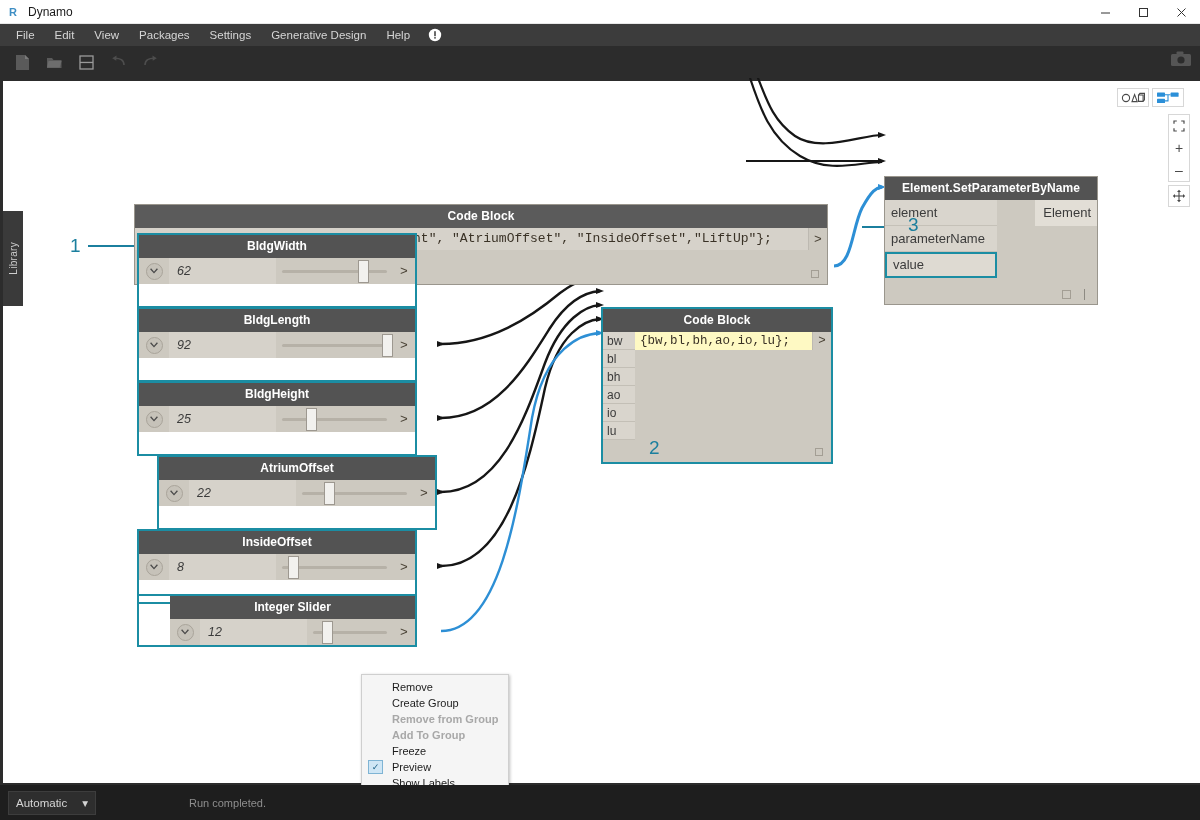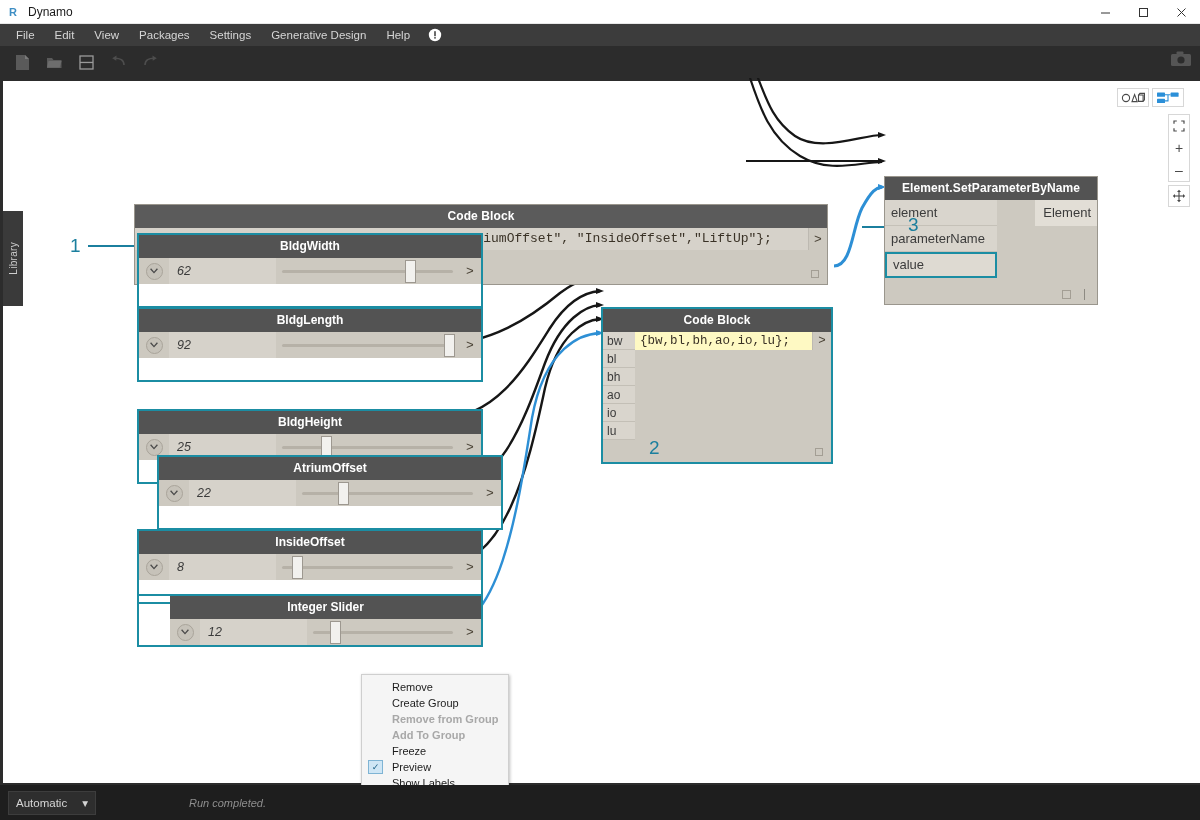--- a/index.html
+++ b/index.html
@@ -156,21 +156,21 @@
   .sp-dot{
     position:absolute; right:26px; bottom:5px; width:9px; height:9px;
     border:1px solid #a39e94;
   }
   .sp-bar{
     position:absolute; right:12px; bottom:4px; width:1px; height:11px;
     background:#8d8a82;
   }
 
   
-  .slider-node{ position:absolute; left:137px; width:346px; }
+  .slider-node{ position:absolute; left:137px; width:280px; }
   .sl-header{
     background:#535353; color:#fff; font-size:12px; font-weight:bold;
     text-align:center; padding:4px 0 5px;
   }
   .sl-row{ display:flex; align-items:stretch; height:26px; background:#cdc9c0; }
   .sl-chev{
     width:30px; display:flex; align-items:center; justify-content:center;
     background:#cdc9c0;
   }
   .sl-chev .circ{
@@ -250,21 +250,21 @@
     position:absolute; left:0; bottom:0; width:1200px; height:35px;
     background:#1e1e1e; display:flex; align-items:center;
   }
   .run-select{
     margin-left:8px; width:88px; height:24px; background:#2e2e2e;
     border:1px solid #3d3d3d; display:flex; align-items:center;
     justify-content:space-between; padding:0 7px;
     font-size:11.5px; color:#d5d5d5;
   }
   .run-status{
-    margin-left:93px; font-size:11px; color:#8e8e8e; font-style:italic;
+    margin-left:93px; font-size:11px; color:#8e8e8e; 
   }
   .canvas-bottom-strip{
     position:absolute; left:0; bottom:35px; width:1200px; height:2px;
     background:#2c2c2c;
   }
 
   svg.wires{ position:absolute; left:0; top:0; width:1200px; height:707px;
     pointer-events:none; }
 </style>
 </head>
@@ -511,21 +511,21 @@
       <div class="sl-track-wrap">
         <div class="sl-track">
             <div class="sl-thumb" style="left:95%;"></div>
           </div>
       </div>
       <div class="sl-gt">&gt;</div>
     </div>
     <div class="sl-foot"></div>
   </div>
 
-  <div class="slider-node node-sel" style="top:303px;margin-top:28px;">
+  <div class="slider-node node-sel" style="top:303px;">
     <div class="sl-header">BldgHeight</div>
     <div class="sl-row">
       <div class="sl-chev">
         <div class="circ">
             <svg width="8" height="6" viewBox="0 0 8 6">
               <path d="M0.6 0.8 L4 4.6 L7.4 0.8" fill="none" stroke="#4a4a4a" stroke-width="1.3"></path>
             </svg>
           </div>
       </div>
       <div class="sl-val">25</div>

